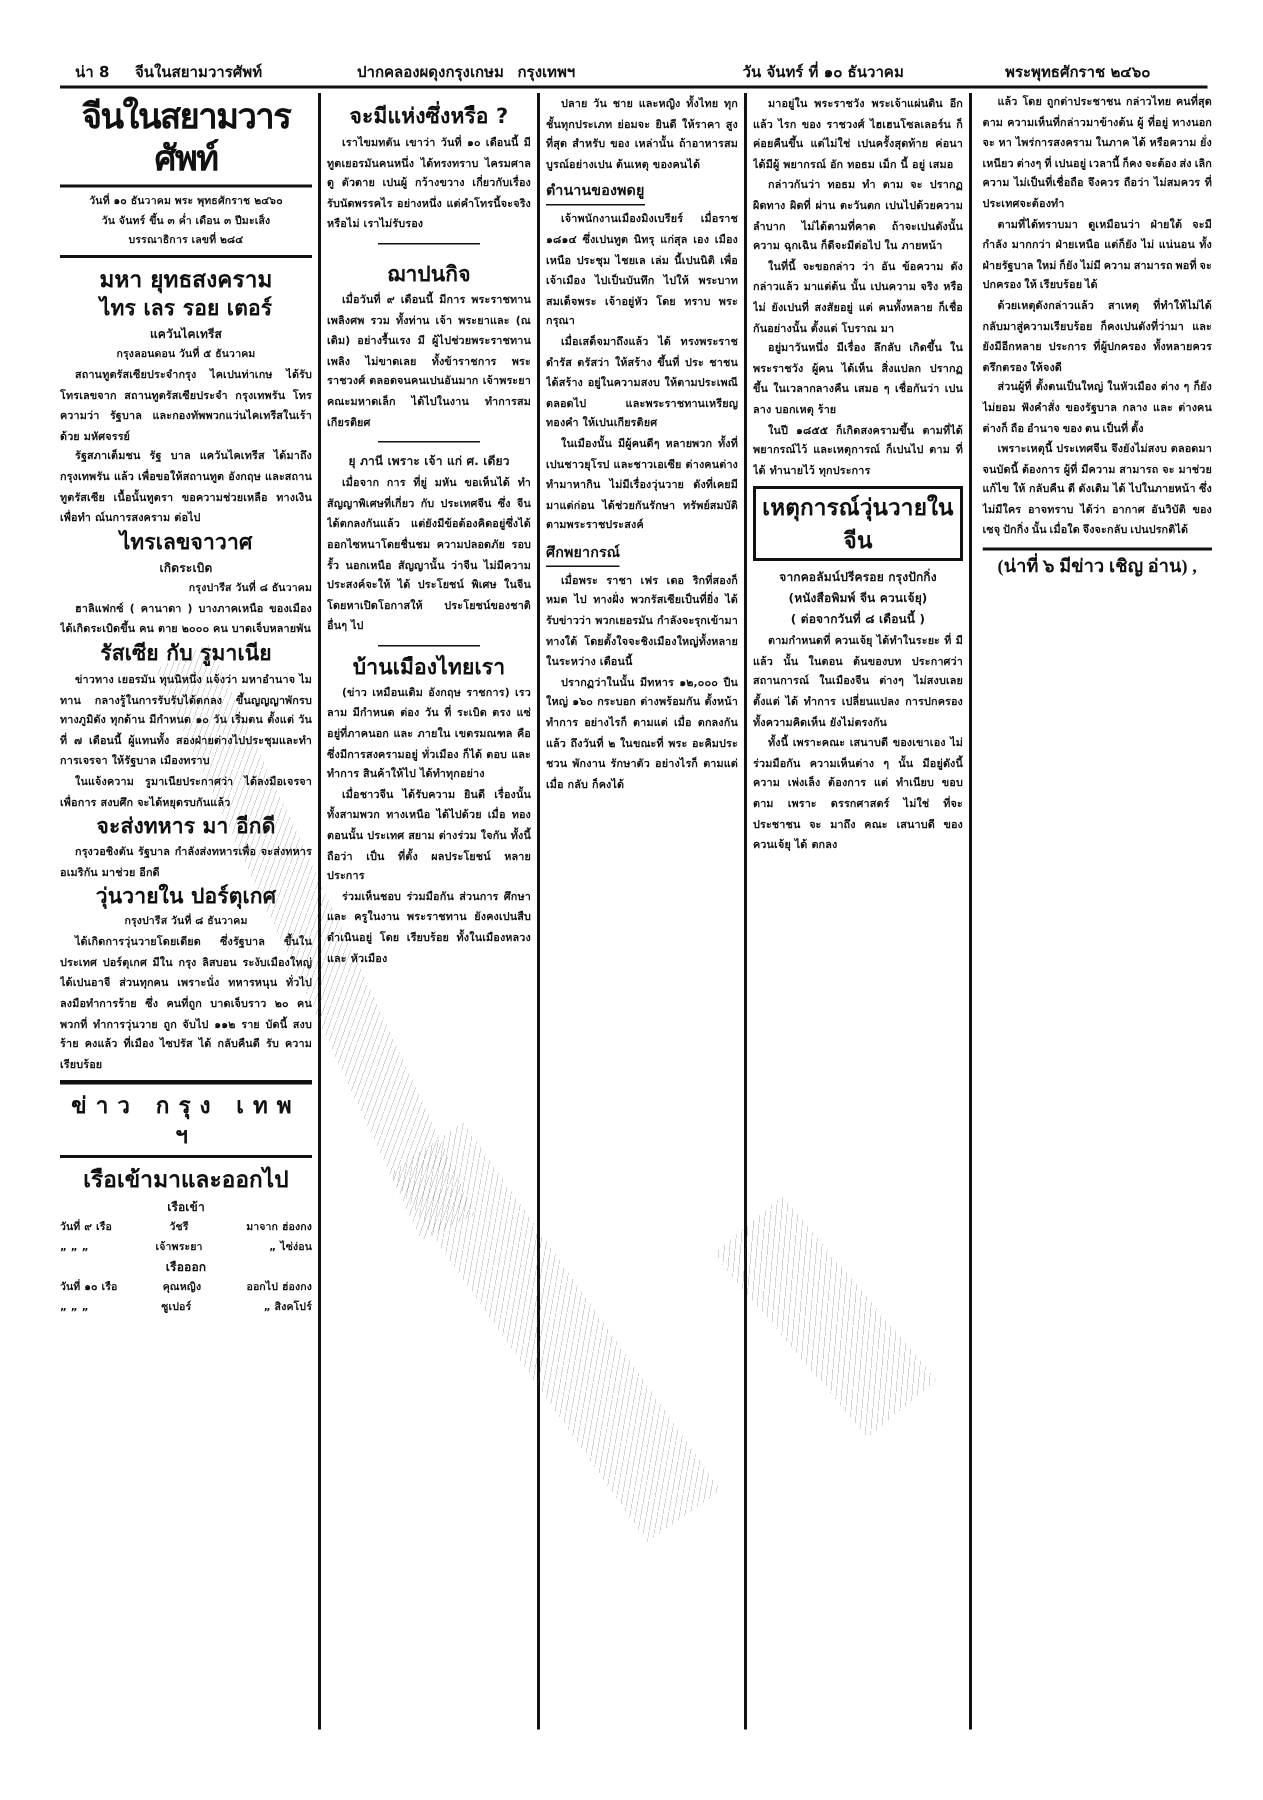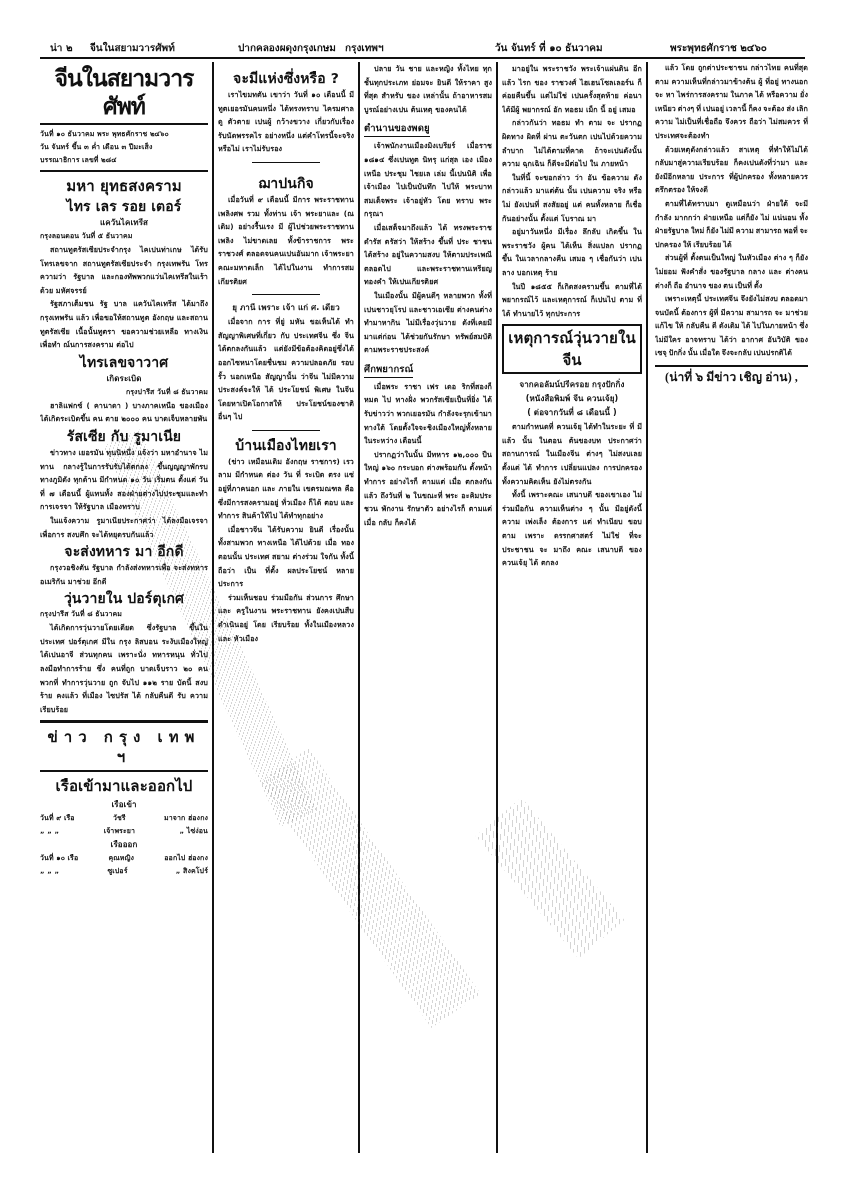--- a/index.html
+++ b/index.html
@@ -10,42 +10,42 @@
             font-size:10px; font-weight:bold; }
   .header span { position:absolute; top:2px; white-space:nowrap; }
   .header-rule { position:absolute; left:0; top:19px; width:765px; height:2px; background:#111; }
   .col { position:absolute; top:24px; bottom:0; overflow:hidden; font-size:7.2px;
          line-height:13.6px; font-weight:bold; letter-spacing:0.1px; }
   .col p { margin:0; text-align:justify; text-indent:10px; }
   .vrule { position:absolute; top:24px; width:2px; background:#111; bottom:0; }
   .masthead { font-size:23px; font-weight:900; letter-spacing:-1px; line-height:28px;
               text-align:center; margin-top:2px; font-family:"DejaVu Serif", serif; }
   .mast-rule { height:2px; background:#111; margin:3px 0; }
-  .small-center { font-size:7px; line-height:13px; }
+  .small-center { text-align:center; font-size:7px; line-height:13px; }
   .h1 { font-size:15px; font-weight:900; text-align:center; line-height:20px; margin:4px 0 2px; }
   .h2 { font-size:14px; font-weight:bold; text-align:center; line-height:16px; margin:2px 0; }
   .h3 { font-size:8px; font-weight:bold; text-align:center; line-height:14px; }
   .h-left { font-size:9.5px; font-weight:bold; line-height:16px; border-bottom:1px solid #111;
             display:inline-block; margin:4px 0 2px; }
   .box-title { font-size:15px; font-weight:900; line-height:22px; text-align:center;
                border:2px solid #111; padding:1px 0; margin:4px 0; }
   .sep { height:1px; background:#111; width:50%; margin:6px auto; }
   .thick { height:3px; background:#111; margin:4px 0; }
   .row-line { display:flex; justify-content:space-between; font-size:7px; line-height:13px; }
   .speckle { position:absolute; pointer-events:none; opacity:0.25;
              background:repeating-linear-gradient(135deg, transparent 0 3px, #555 3px 3.6px); }
   .footer-note { font-size:12px; font-weight:bold; text-align:center; margin-top:4px; }
 </style>
 </head>
 <body>
 
 <div class="page">
 
   <div class="header">
-    <span style="left:10px">น่า ๒</span>
+    <span style="left:10px">น่า 8</span>
     <span style="left:50px">จีนในสยามวารศัพท์</span>
     <span style="left:198px">ปากคลองผดุงกรุงเกษม</span>
     <span style="left:305px">กรุงเทพฯ</span>
     <span style="left:455px">วัน จันทร์ ที่ ๑๐ ธันวาคม</span>
     <span style="left:630px">พระพุทธศักราช ๒๔๖๐</span>
   </div>
   <div class="header-rule"></div>
 
   <div class="col" style="left:0; width:168px;">
     <div class="masthead">จีนในสยามวารศัพท์</div>
@@ -140,22 +140,22 @@
     <div class="h3">จากคอลัมน์ปรีครอย กรุงปักกิ่ง</div>
     <div class="h3">(หนังสือพิมพ์ จีน ควนเจ้ยุ)</div>
     <div class="h3">( ต่อจากวันที่ ๘ เดือนนี้ )</div>
     <p>ตามกำหนดที่ ควนเจ้ยุ ได้ทำในระยะ ที่ มีแล้ว นั้น ในตอน ต้นของบท ประกาศว่า สถานการณ์ ในเมืองจีน ต่างๆ ไม่สงบเลย ตั้งแต่ ได้ ทำการ เปลี่ยนแปลง การปกครอง ทั้งความคิดเห็น ยังไม่ตรงกัน</p>
     <p>ทั้งนี้ เพราะคณะ เสนาบดี ของเขาเอง ไม่ร่วมมือกัน ความเห็นต่าง ๆ นั้น มีอยู่ดังนี้ ความ เพ่งเล็ง ต้องการ แต่ ทำเนียบ ขอบ ตาม เพราะ ดรรกศาสตร์ ไม่ใช่ ที่จะ ประชาชน จะ มาถึง คณะ เสนาบดี ของ ควนเจ้ยุ ได้ ตกลง</p>
   </div>
   <div class="vrule" style="left:606px;"></div>
 
   <div class="col" style="left:615px; width:153px;font-family:Liberation Serif, serif;">
     <p>แล้ว โดย ถูกต่าประชาชน กล่าวไทย คนที่สุด ตาม ความเห็นที่กล่าวมาข้างต้น ผู้ ที่อยู่ ทางนอก จะ หา ไพร่การสงคราม ในภาค ได้ หรือความ ยั่งเหนียว ต่างๆ ที่ เปนอยู่ เวลานี้ ก็คง จะต้อง ส่ง เลิกความ ไม่เป็นที่เชื่อถือ จึงควร ถือว่า ไม่สมควร ที่ประเทศจะต้องทำ</p>
+    <p>ตามที่ได้ทราบมา ดูเหมือนว่า ฝ่ายใต้ จะมีกำลัง มากกว่า ฝ่ายเหนือ แต่ก็ยัง ไม่ แน่นอน ทั้งฝ่ายรัฐบาล ใหม่ ก็ยัง ไม่มี ความ สามารถ พอที่ จะ ปกครอง ให้ เรียบร้อย ได้</p>
     <p>ด้วยเหตุดังกล่าวแล้ว สาเหตุ ที่ทำให้ไม่ได้ กลับมาสู่ความเรียบร้อย ก็คงเปนดังที่ว่ามา และยังมีอีกหลาย ประการ ที่ผู้ปกครอง ทั้งหลายควร ตรึกตรอง ให้จงดี</p>
-    <p>ตามที่ได้ทราบมา ดูเหมือนว่า ฝ่ายใต้ จะมีกำลัง มากกว่า ฝ่ายเหนือ แต่ก็ยัง ไม่ แน่นอน ทั้งฝ่ายรัฐบาล ใหม่ ก็ยัง ไม่มี ความ สามารถ พอที่ จะ ปกครอง ให้ เรียบร้อย ได้</p>
     <p>ส่วนผู้ที่ ตั้งตนเป็นใหญ่ ในหัวเมือง ต่าง ๆ ก็ยังไม่ยอม ฟังคำสั่ง ของรัฐบาล กลาง และ ต่างคนต่างก็ ถือ อำนาจ ของ ตน เป็นที่ ตั้ง</p>
     <p>เพราะเหตุนี้ ประเทศจีน จึงยังไม่สงบ ตลอดมา จนบัดนี้ ต้องการ ผู้ที่ มีความ สามารถ จะ มาช่วย แก้ไข ให้ กลับคืน ดี ดังเดิม ได้ ไปในภายหน้า ซึ่งไม่มีใคร อาจทราบ ได้ว่า อากาศ อันวิบัติ ของ เซจุ ปักกิ่ง นั้น เมื่อใด จึงจะกลับ เปนปรกติได้</p>
     <div class="thick" style="height:2px"></div>
     <div class="footer-note">(น่าที่ ๖ มีข่าว เชิญ อ่าน) ,</div>
   </div>
 
   <div class="speckle" style="left:150px; top:380px; width:40px; height:420px; transform:rotate(-25deg);"></div>
   <div class="speckle" style="left:300px; top:700px; width:60px; height:300px; transform:rotate(-35deg);"></div>
   <div class="speckle" style="left:480px; top:760px; width:60px; height:160px; transform:rotate(-40deg);"></div>
 </div>

